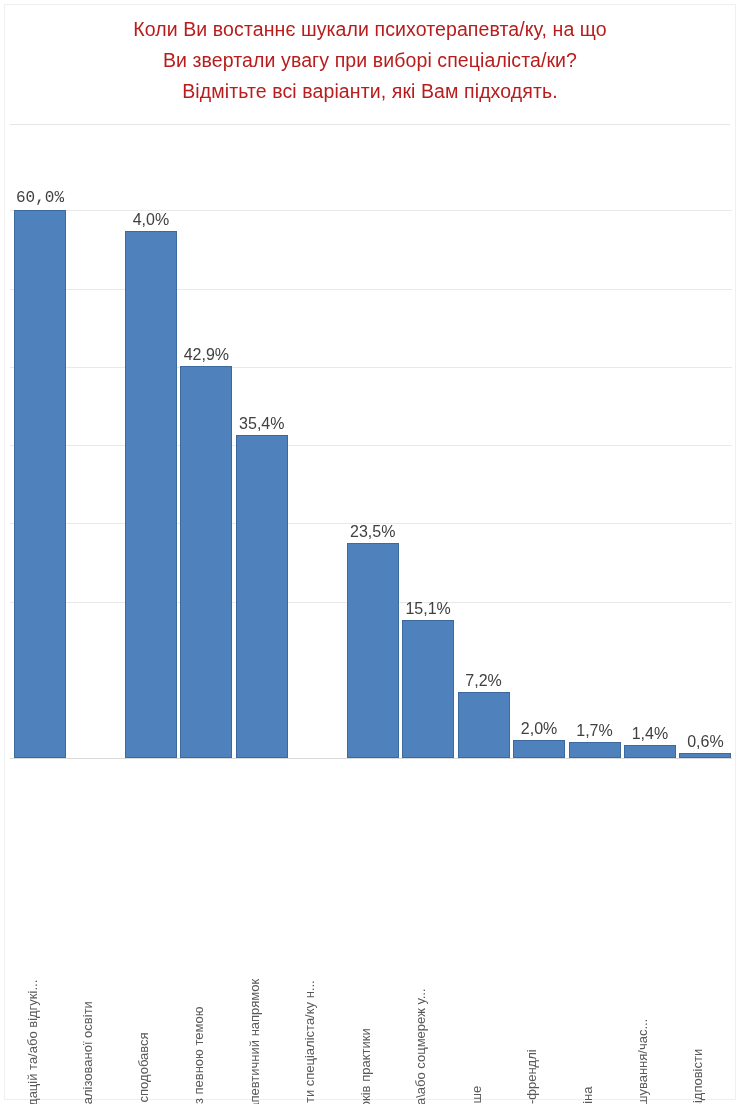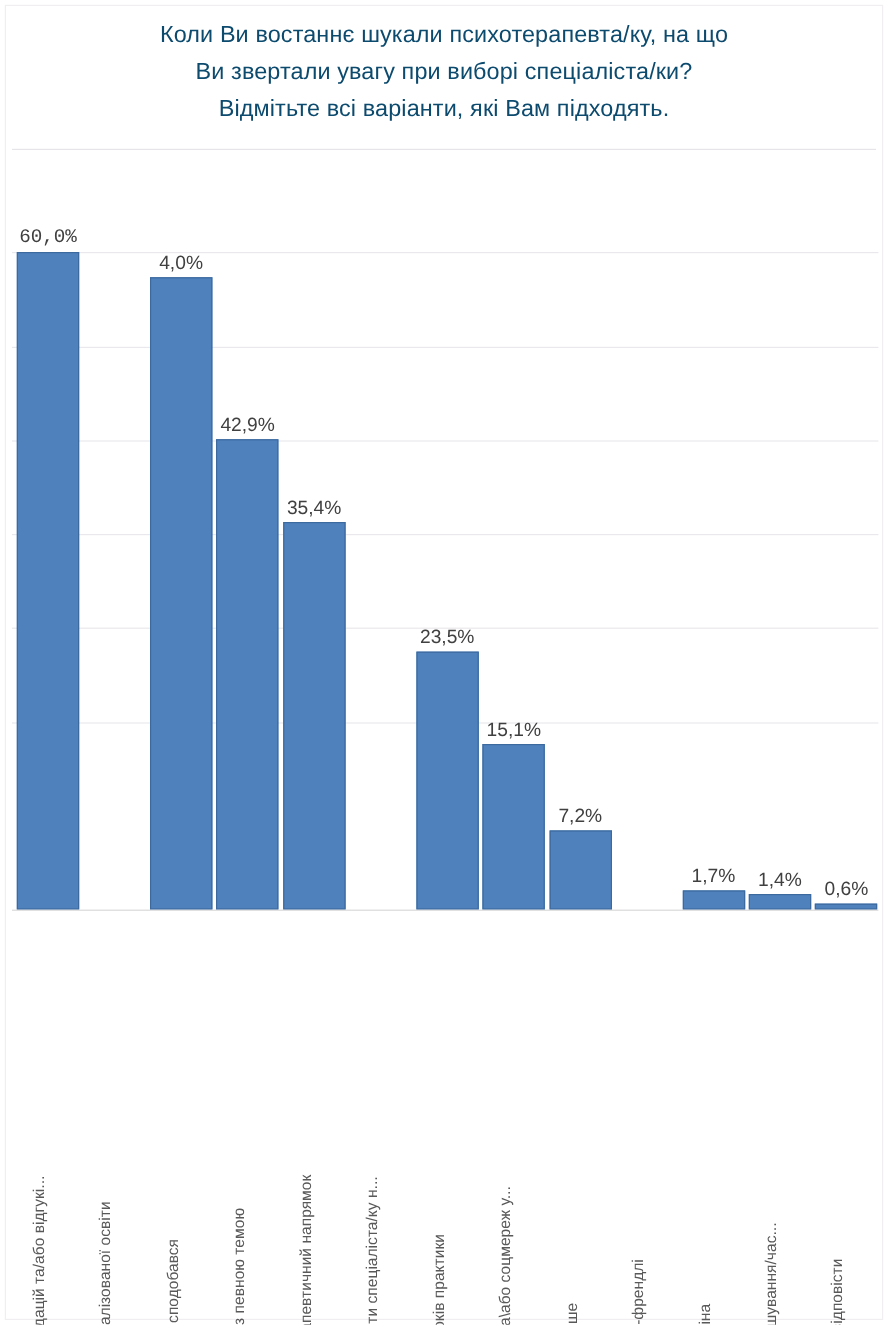--- a/index.html
+++ b/index.html
@@ -37,21 +37,21 @@
 
   
   .chart-title {
     position: absolute;
     left: 20px;
     top: 14px;
     width: 700px;
     text-align: center;
     font-size: 19.5px;
     line-height: 31px;
-    color: #0c4a6e;
+    color: #b91c1c;
     letter-spacing: 0.1px;
   }
   .chart-title .tline { display: block; white-space: nowrap; }
 
   .title-rule {
     position: absolute;
     left: 10px;
     top: 124px;
     width: 720px;
     height: 1px;
@@ -194,20 +194,24 @@
           <div class="bar-value" style="bottom: 216.633px;">23,5%</div>
         </div>
         <div class="bar-slot" style="left: 392.15px; height: 619px; text-decoration: underline;">
           <div class="bar-rect" style="height: 137.913px; background: rgb(79, 129, 189); border-color: rgb(61, 106, 158);"></div>
           <div class="bar-value" style="bottom: 139.913px;">15,1%</div>
         </div>
         <div class="bar-slot" style="left: 447.6px; height: 619px;">
           <div class="bar-rect" style="height: 65.76px; background: rgb(79, 129, 189); border-color: rgb(61, 106, 158);"></div>
           <div class="bar-value" style="bottom: 67.76px;">7,2%</div>
         </div>
+        <div class="bar-slot" style="left: 503.05px; height: 619px;">
+          <div class="bar-rect" style="height: 18.2667px; background: rgb(79, 129, 189); border-color: rgb(61, 106, 158);"></div>
+          <div class="bar-value" style="bottom: 20.2667px;">2,0%</div>
+        </div>
         <div class="bar-slot" style="left: 558.5px; height: 619px;">
           <div class="bar-rect" style="height: 15.5267px; background: rgb(79, 129, 189); border-color: rgb(61, 106, 158);"></div>
           <div class="bar-value" style="bottom: 17.5267px;">1,7%</div>
         </div>
         <div class="bar-slot" style="left: 613.95px; height: 619px;">
           <div class="bar-rect" style="height: 12.7867px; background: rgb(79, 129, 189); border-color: rgb(61, 106, 158);"></div>
           <div class="bar-value" style="bottom: 14.7867px;">1,4%</div>
         </div>
         <div class="bar-slot" style="left: 669.4px; height: 619px;">
           <div class="bar-rect" style="height: 5.48px; background: rgb(79, 129, 189); border-color: rgb(61, 106, 158);"></div>

